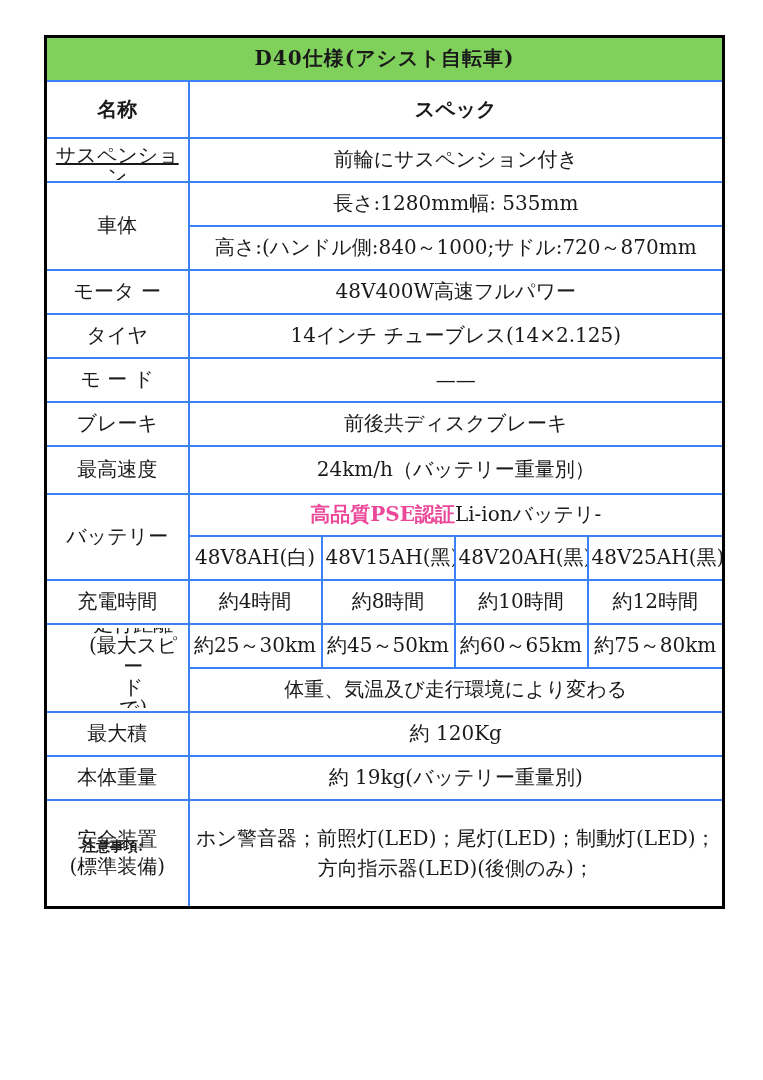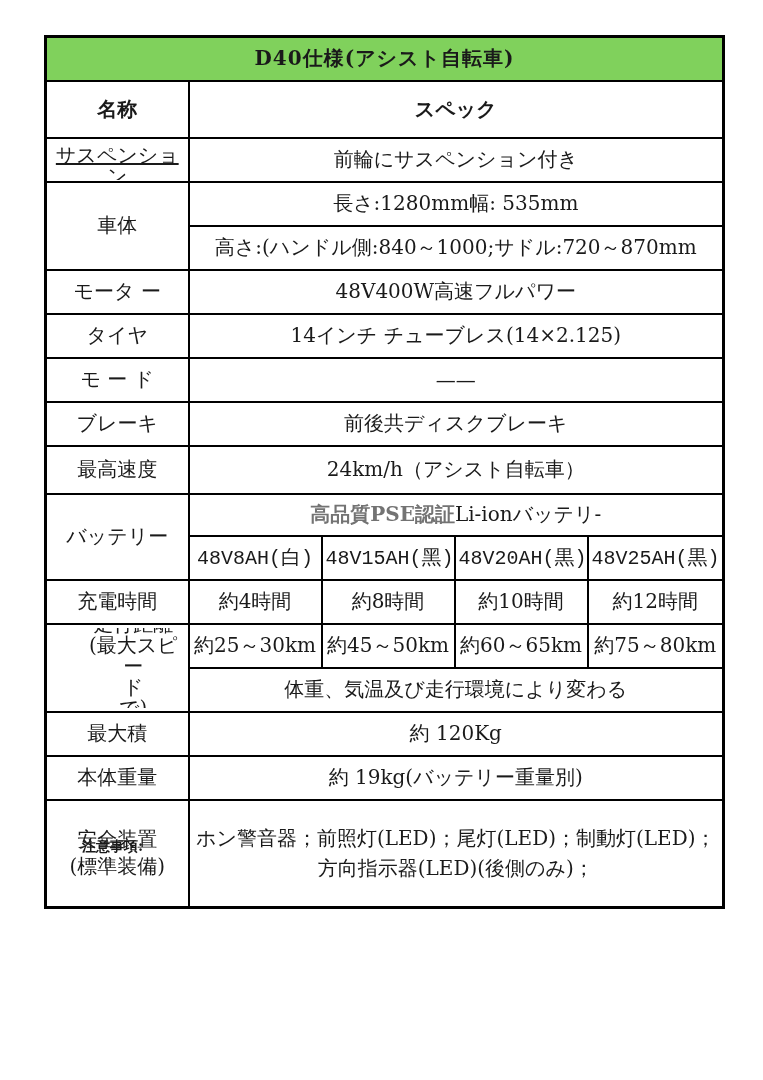--- a/index.html
+++ b/index.html
@@ -13,21 +13,21 @@
     overflow:hidden;
   }
   table.spec {
     position:absolute; left:44px; top:35px;
     width:678px;
     border-collapse:collapse;
     table-layout:fixed;
     border:3px solid #000;
   }
   table.spec td {
-    border:2px solid #000000;
+    border:2px solid #3b82f6;
     text-align:center;
     vertical-align:middle;
     font-size:20px;
     padding:0 3px;
     overflow:hidden;
   }
   td.title-cell {
     background:#80d15c;
     font-weight:bold;
     font-size:27px;
@@ -39,22 +39,22 @@
   .preline { white-space:pre-line;margin-top:40px; }
   td.label-col { font-size:20px; }
   .clip { overflow:hidden; }
   .clip-susp { height:40px; }
   .clip-susp .inner { margin-top:5px; line-height:21px;text-decoration:underline; }
   .clip-range { height:80px;padding-left:32px; }
   .clip-range .inner { margin-top:-14px; line-height:21px; }
   td.r40 { height:44px; }
   td.r36 { height:48px; }
   td.cert-cell { height:42px; }
-  .red-txt { color:#737373; font-weight:bold;margin-top:43px; }
-  td.opt-cell { font-size:17px;font-family:Liberation Mono, monospace; }
+  .red-txt { color:#ec4899; font-weight:bold;margin-top:43px; }
+  td.opt-cell { font-size:17px; }
   td.small-val { font-size:18px;border-radius:9px; }
   td.safety-val {
     height:108px;
     text-align:left;
     padding-left:6px;
     line-height:30px;
   }
   .footer-note {
     position:absolute; left:40px; top:838px;
     font-weight:bold;
@@ -119,21 +119,21 @@
       <td colspan="4" class="r40">——</td>
     </tr>
 
     <tr>
       <td class="label-col r40">ブレーキ</td>
       <td colspan="4" class="r40">前後共ディスクブレーキ</td>
     </tr>
 
     <tr>
       <td class="label-col r36">最高速度</td>
-      <td colspan="4" class="r36">24km/h（アシスト自転車）</td>
+      <td colspan="4" class="r36">24km/h（バッテリー重量別）</td>
     </tr>
 
     <tr>
       <td class="label-col" rowspan="2">バッテリー</td>
       <td colspan="4" class="cert-cell">
         <span class="red-txt">高品質PSE認証</span><span>Li-ionバッテリ-</span>
       </td>
     </tr>
     <tr>
       <td class="opt-cell r40">48V8AH(白)</td>

